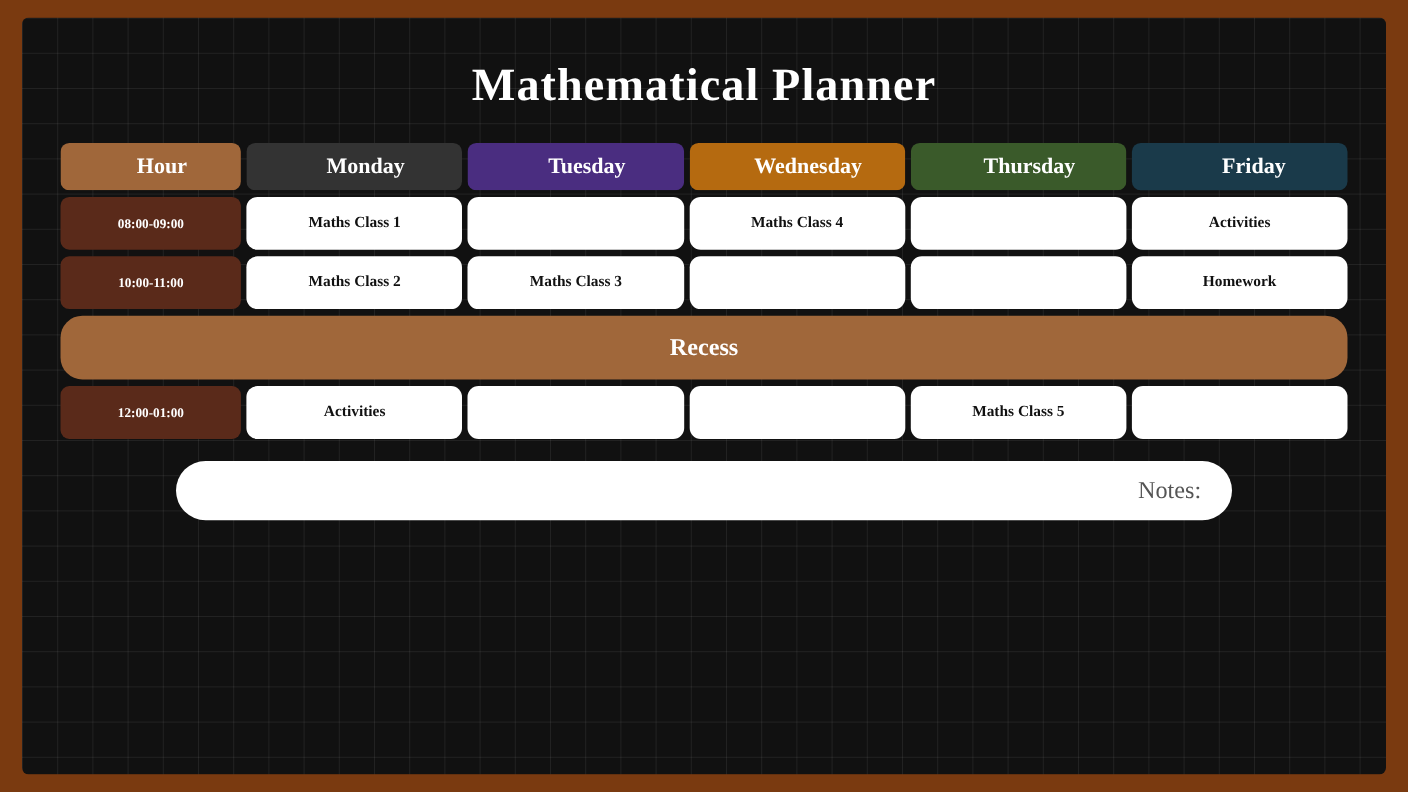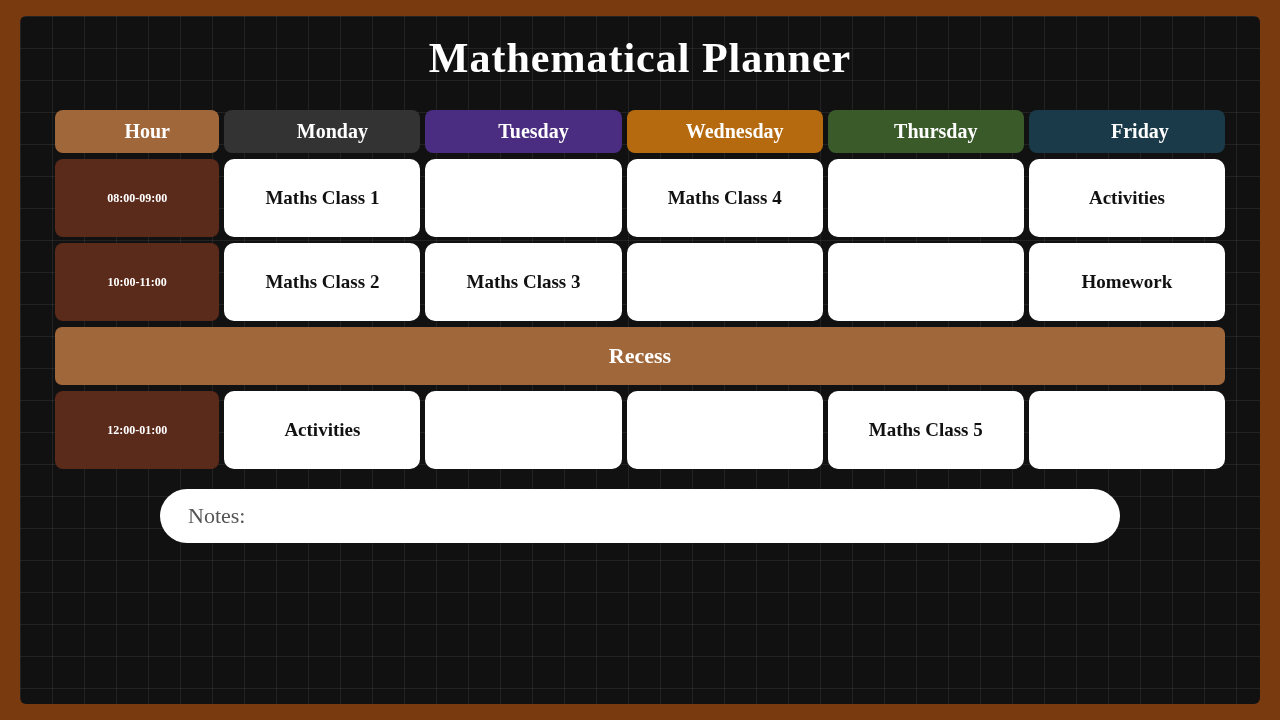--- a/index.html
+++ b/index.html
@@ -34,20 +34,21 @@
     }
 
     .title {
       color: #ffffff;
       font-size: 42px;
       font-weight: bold;
       text-align: center;
       margin-bottom: 22px;
       letter-spacing: 1px;
       font-family: 'Georgia', serif;
+      margin-top: 20px;
     }
 
     
     .header-row th {
       padding: 10px 6px;
       color: #ffffff;
       font-size: 20px;
       font-weight: bold;
       text-align: center;
       border-radius: 8px;
@@ -107,53 +108,54 @@
       font-weight: bold;
       text-align: center;
       border-radius: 8px;
       padding: 4px 8px;
     }
 
     
     .content-cell {
       background: #ffffff;
       color: #111111;
-      font-size: 19px;
+      font-size: 14px;
       font-weight: bold;
       text-align: center;
       border-radius: 10px;
-      padding: 28px 6px;
+      padding: 16px 6px;
       min-height: 56px;
     }
 
     .content-cell.empty {
       
     }
 
     
     .recess-cell {
       background: #a0673a;
       color: #ffffff;
       font-size: 22px;
       font-weight: bold;
       text-align: center;
-      border-radius: 7px;
+      border-radius: 20px;
       padding: 16px 6px;
     }
 
     
     .notes-bar {
       width: 960px;
       background: #ffffff;
       border-radius: 30px;
       padding: 14px 28px;
       margin-top: 14px;
       font-size: 22px;
       color: #555555;
       font-family: 'Georgia', serif;
+      text-align: right;
     }
   </style>
 </head>
 <body>
 
 <div class="outer-border">
   <div class="title">Mathematical Planner</div>
 
   <table>
     <thead>

